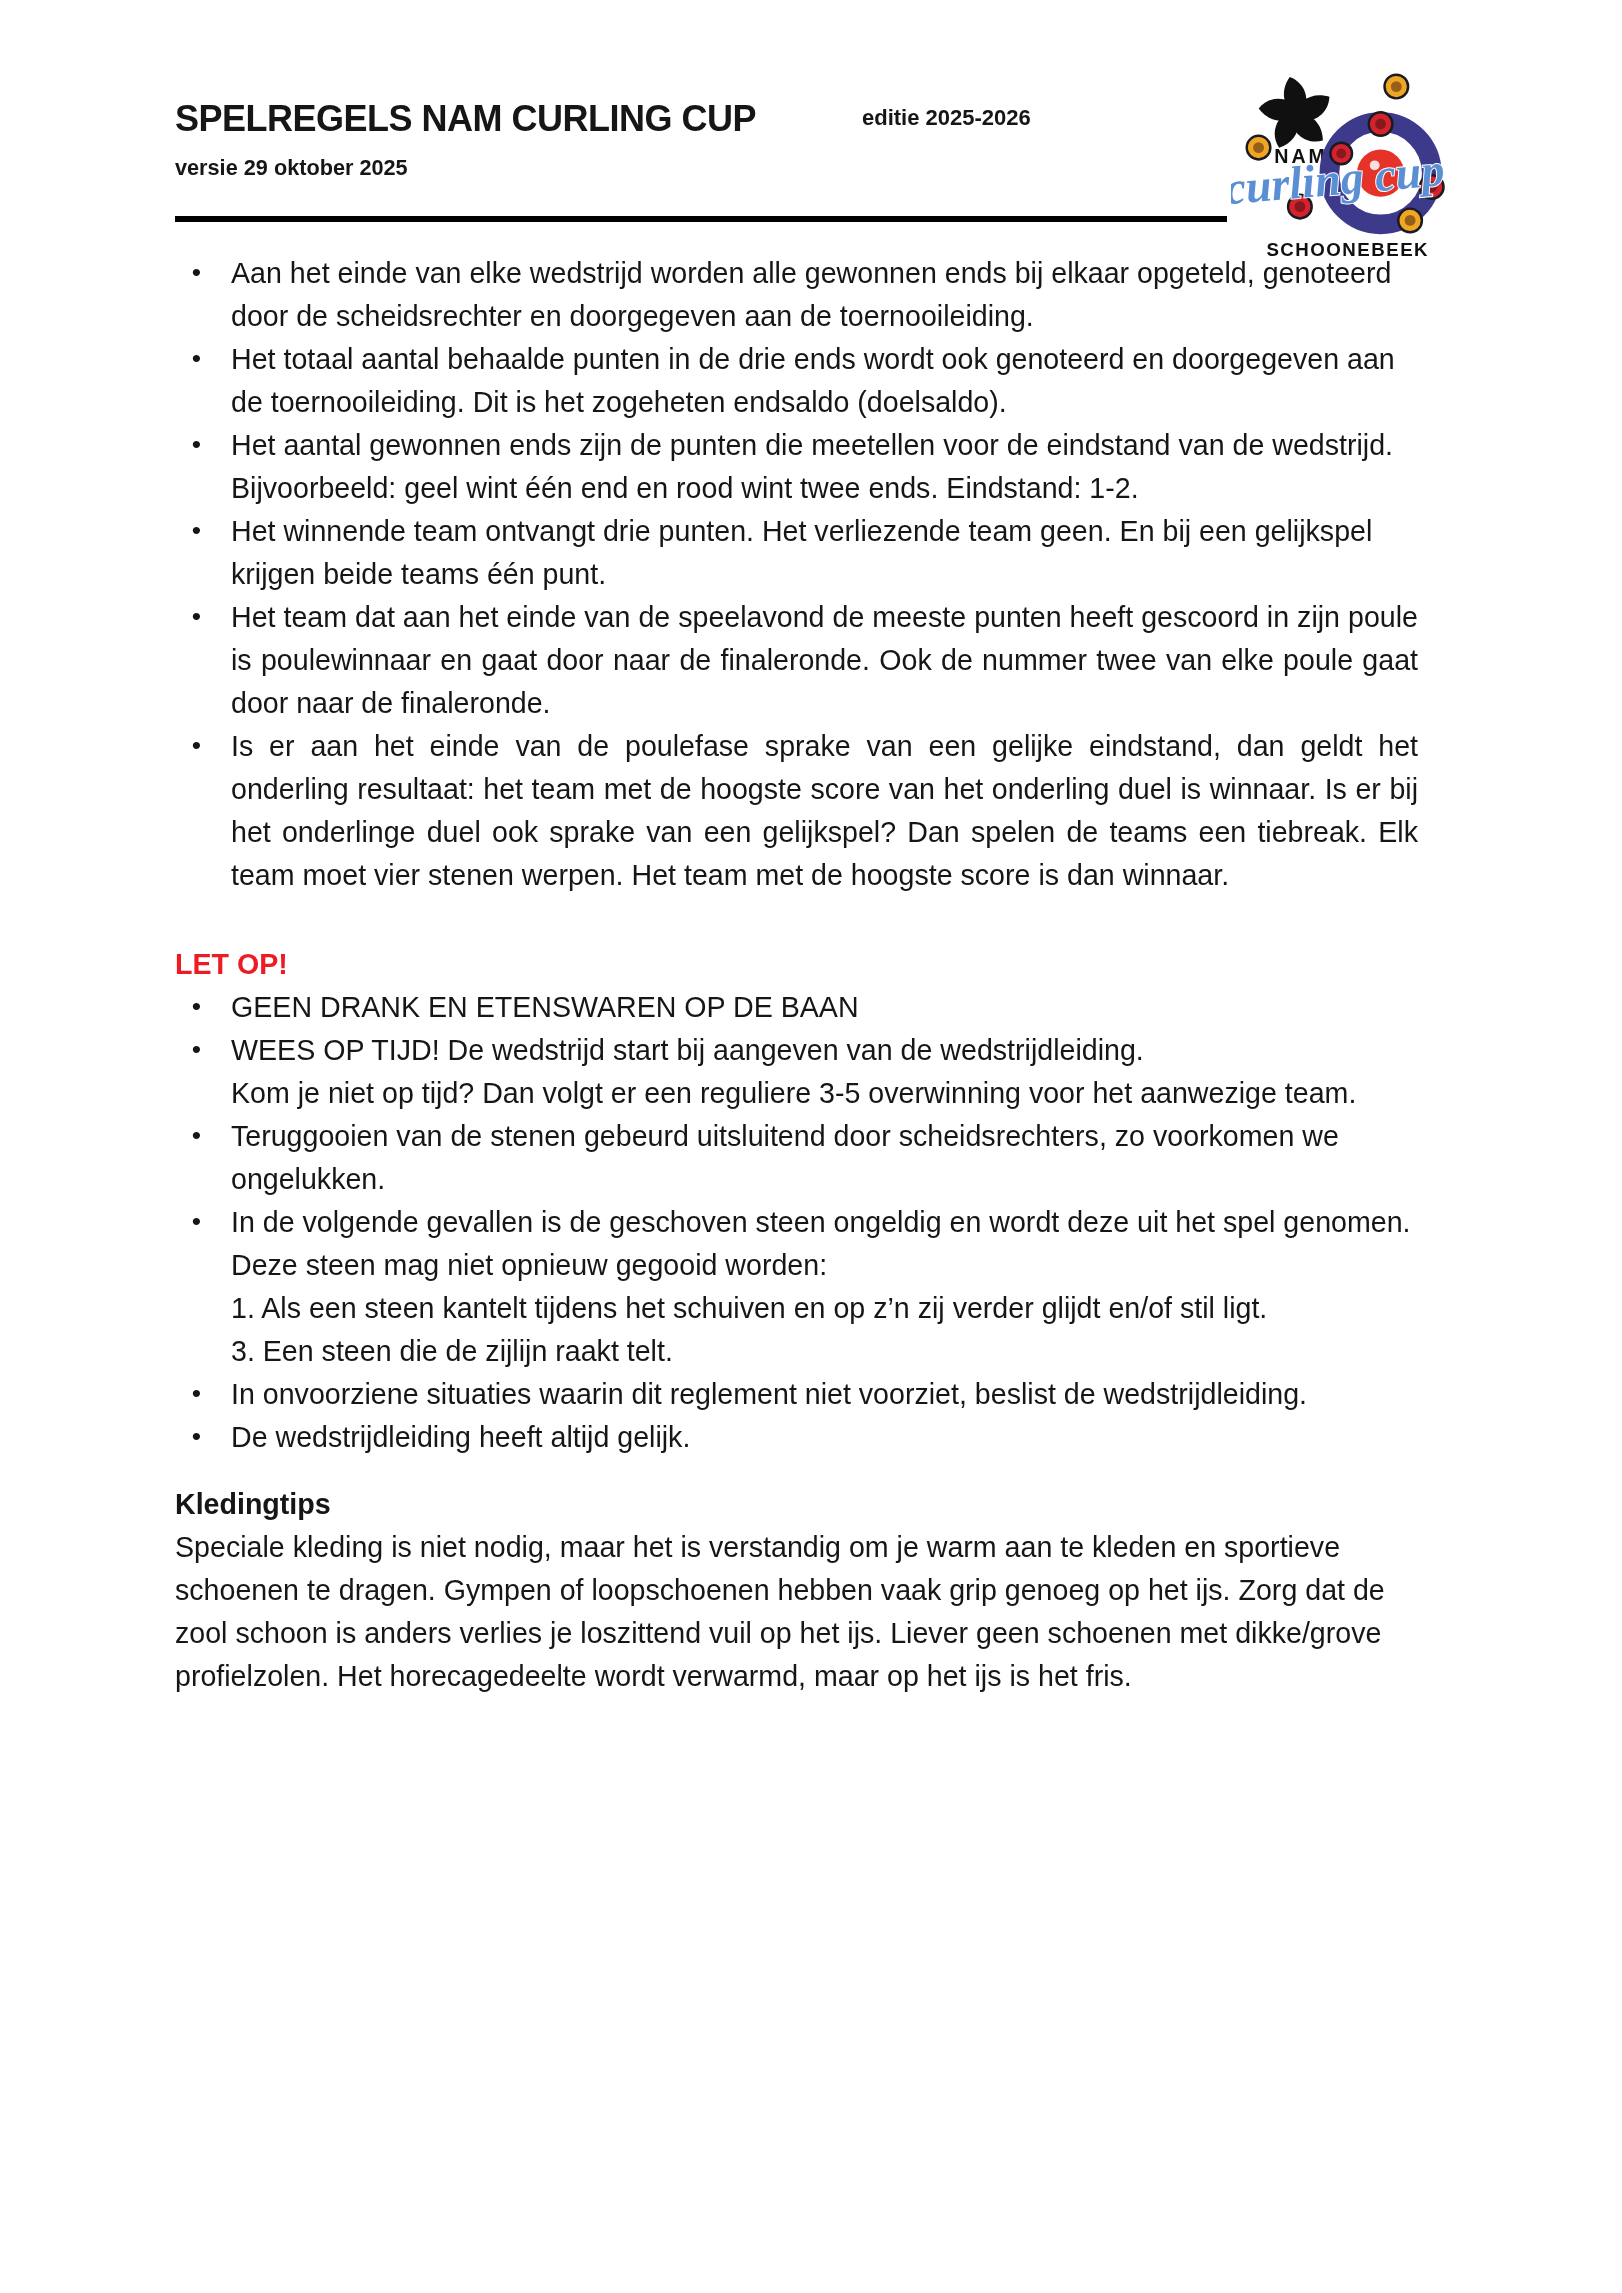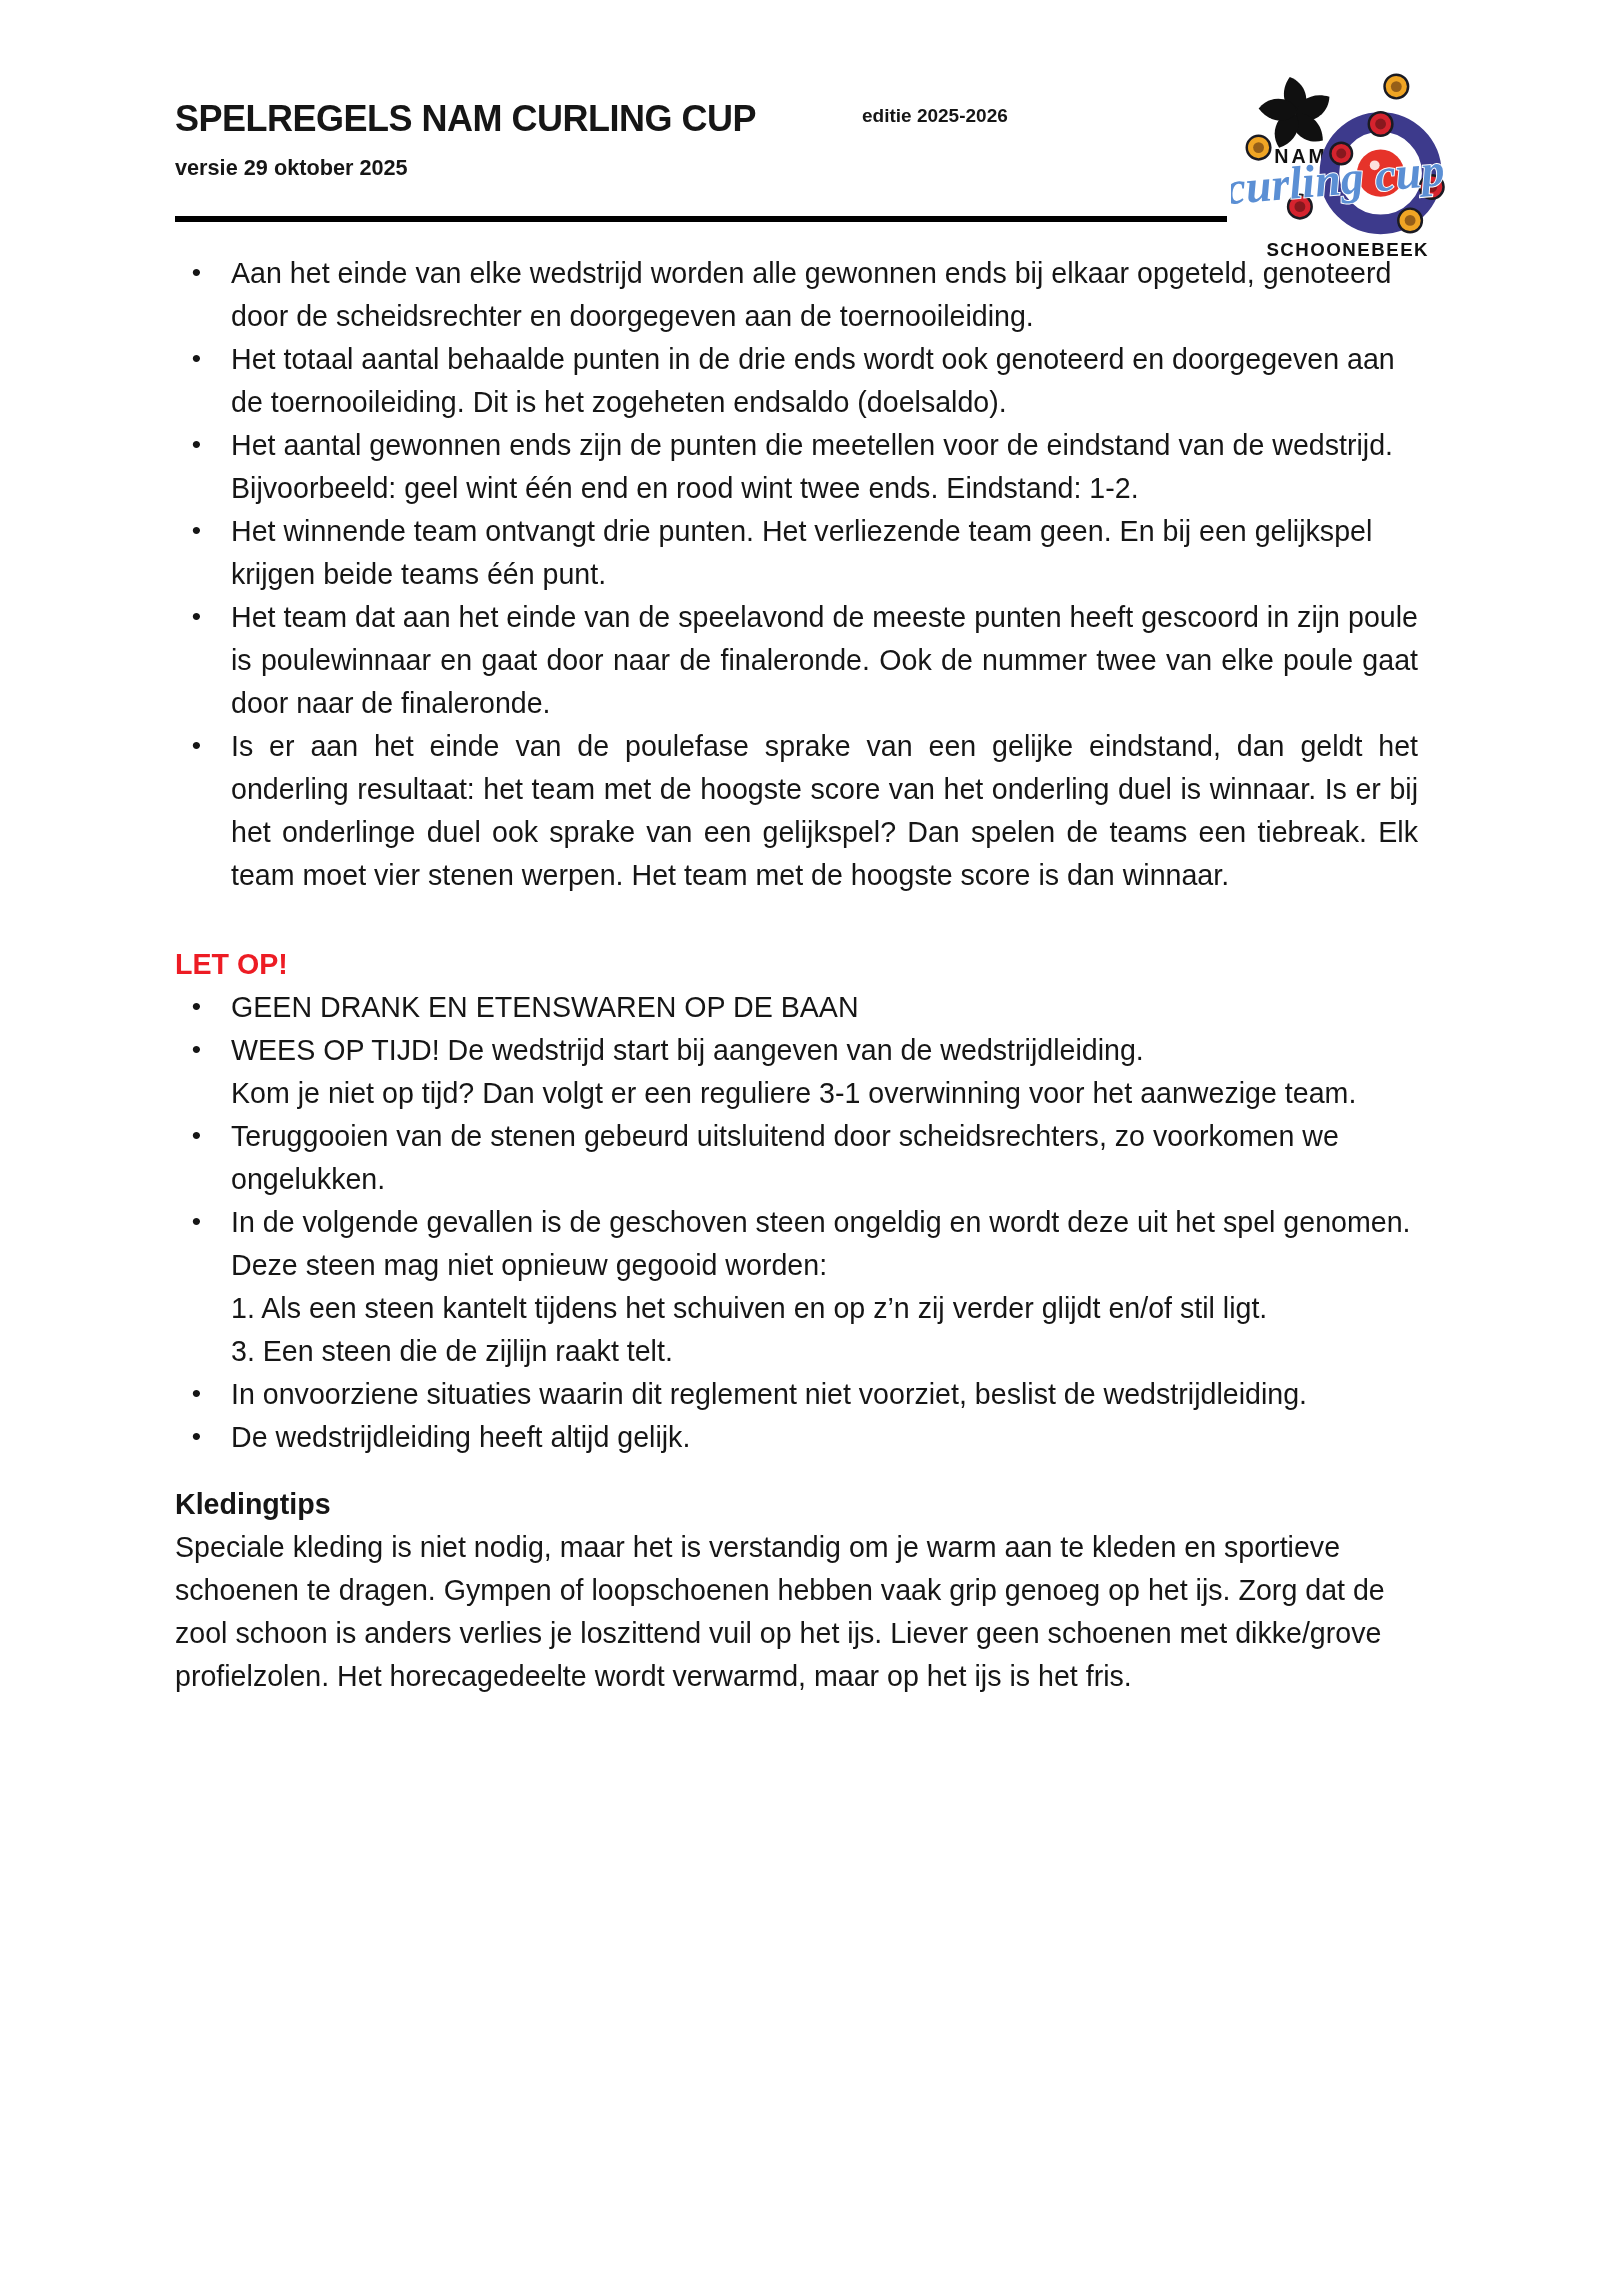--- a/index.html
+++ b/index.html
@@ -6,21 +6,21 @@
     --red:#ed1c24; --ringBlue:#3d3a8c; --targetRed:#e6332a; --scriptBlue:#5b8fd4;
     --stoneYellow:#f0a524; --stoneRed:#d5232e; --navy:#1d2a6e; --orange:#f07f23;
     --iceBlue:#7ecbf0; --footerGray:#8c8c8c; --ink:#161616;
   }
   html,body{margin:0;padding:0;background:#ffffff;}
   .page{position:relative;width:1622px;height:1975px;background:#fff;overflow:hidden;
         font-family:"Liberation Sans", sans-serif;color:var(--ink);}
 
   
   .doc-title{position:absolute;left:175px;top:98px;font-size:36px;font-weight:800;letter-spacing:-0.5px;white-space:nowrap;}
-  .doc-edition{position:absolute;left:862px;top:105px;font-size:19px;font-weight:800;white-space:nowrap;}
+  .doc-edition{position:absolute;left:862px;top:105px;font-size:22px;font-weight:800;white-space:nowrap;}
   .doc-version{position:absolute;left:175px;top:155px;font-size:21.7px;font-weight:700;white-space:nowrap;}
   .header-rule{position:absolute;left:175px;top:216px;width:1052px;height:5.9px;background:#000;}
 
   
   .club-logo{position:absolute;left:1231px;top:43px;width:309px;height:221px;}
   .ring{fill:#fff;stroke:var(--ringBlue);stroke-width:20px;}
   .target-red{fill:var(--targetRed);}
   .stone-body-red{fill:var(--stoneRed);stroke:#1a1a22;stroke-width:2.5px;}
   .stone-body-yellow{fill:var(--stoneYellow);stroke:#1a1a22;stroke-width:2.5px;}
   .stone-core{fill:rgba(40,10,10,.45);}
@@ -159,21 +159,21 @@
     <div class="attention-heading">LET OP!</div>
 
     <ul class="blist">
       <li>
         <span class="marker">•</span>
         <span class="line">GEEN DRANK EN ETENSWAREN OP DE BAAN</span>
         </li>
       <li>
         <span class="marker">•</span>
         <span class="line">WEES OP TIJD! De wedstrijd start bij aangeven van de wedstrijdleiding.</span>
-        <span class="line">Kom je niet op tijd? Dan volgt er een reguliere 3-1 overwinning voor het aanwezige team.</span>
+        <span class="line">Kom je niet op tijd? Dan volgt er een reguliere 3-5 overwinning voor het aanwezige team.</span>
         </li>
       <li>
         <span class="marker">•</span>
         <span class="line">Teruggooien van de stenen gebeurd uitsluitend door scheidsrechters, zo voorkomen we ongelukken.</span>
         </li>
       <li>
         <span class="marker">•</span>
         <span class="line">In de volgende gevallen is de geschoven steen ongeldig en wordt deze uit het spel genomen. Deze steen mag niet opnieuw gegooid worden:</span>
         <span class="line">1. Als een steen kantelt tijdens het schuiven en op z’n zij verder glijdt en/of stil ligt.</span>
         <span class="line">3. Een steen die de zijlijn raakt telt.</span>

